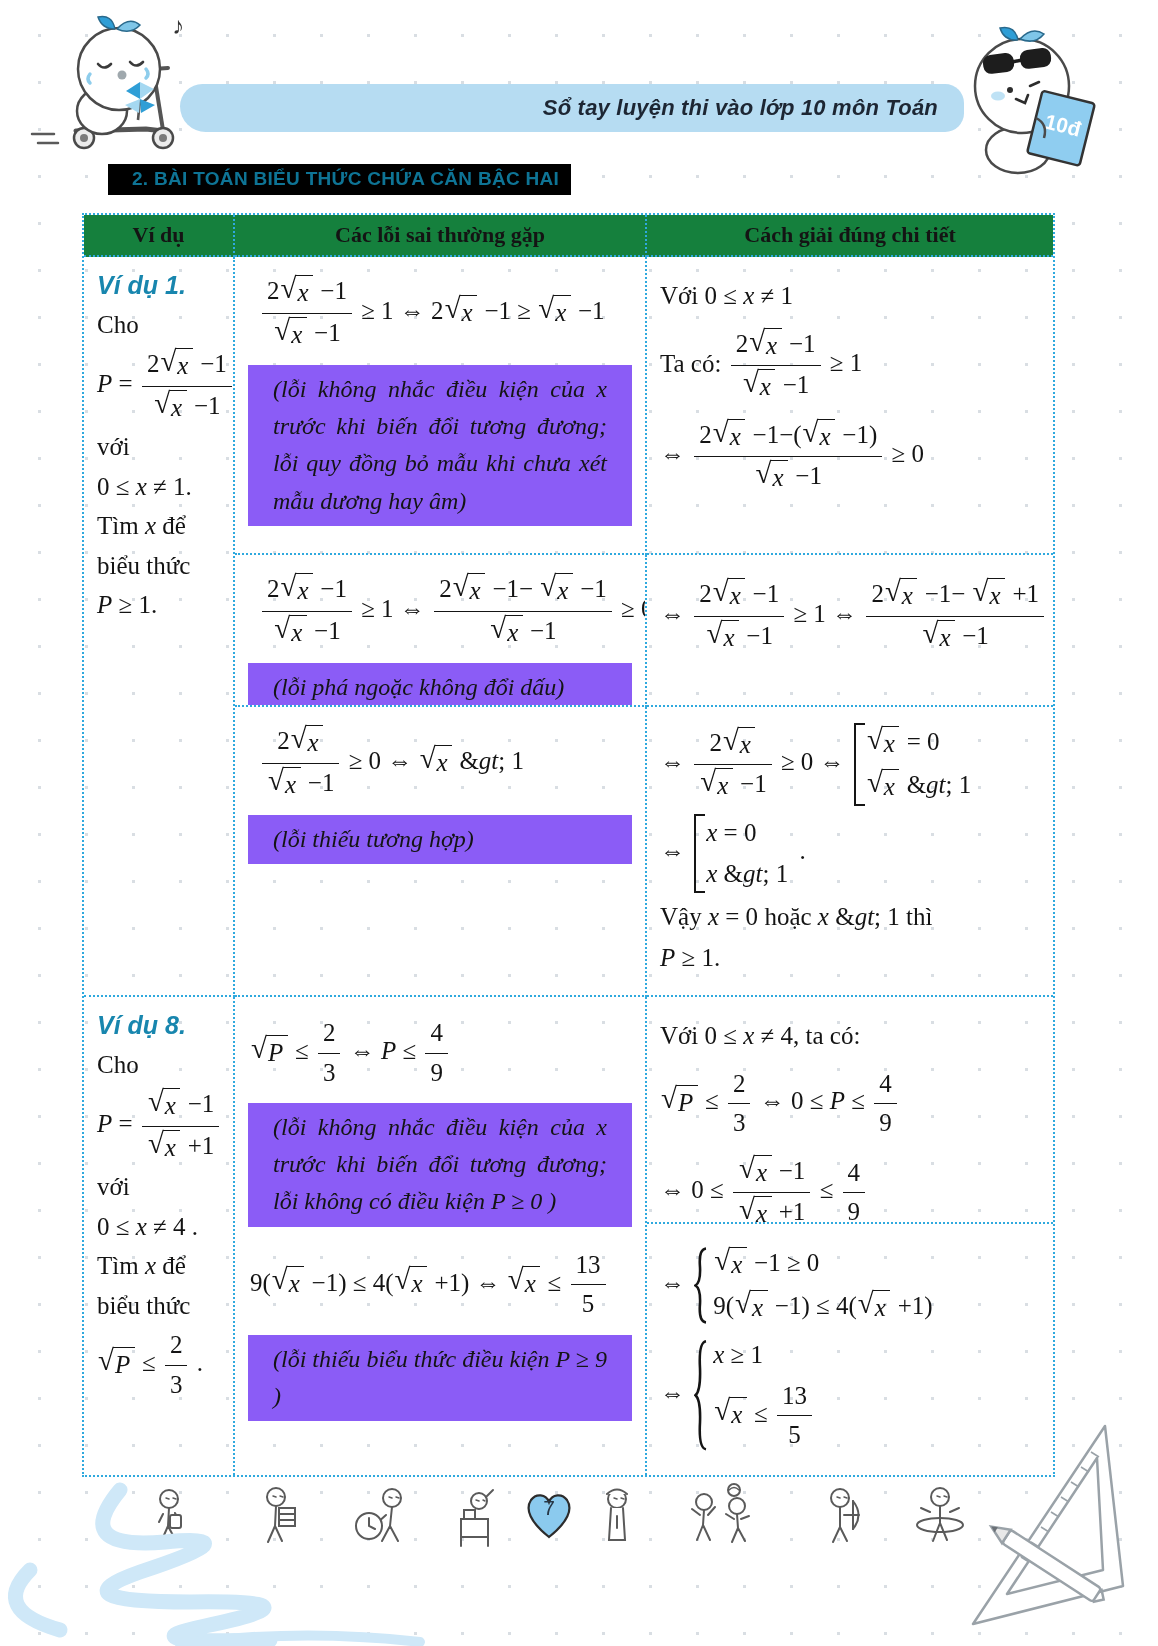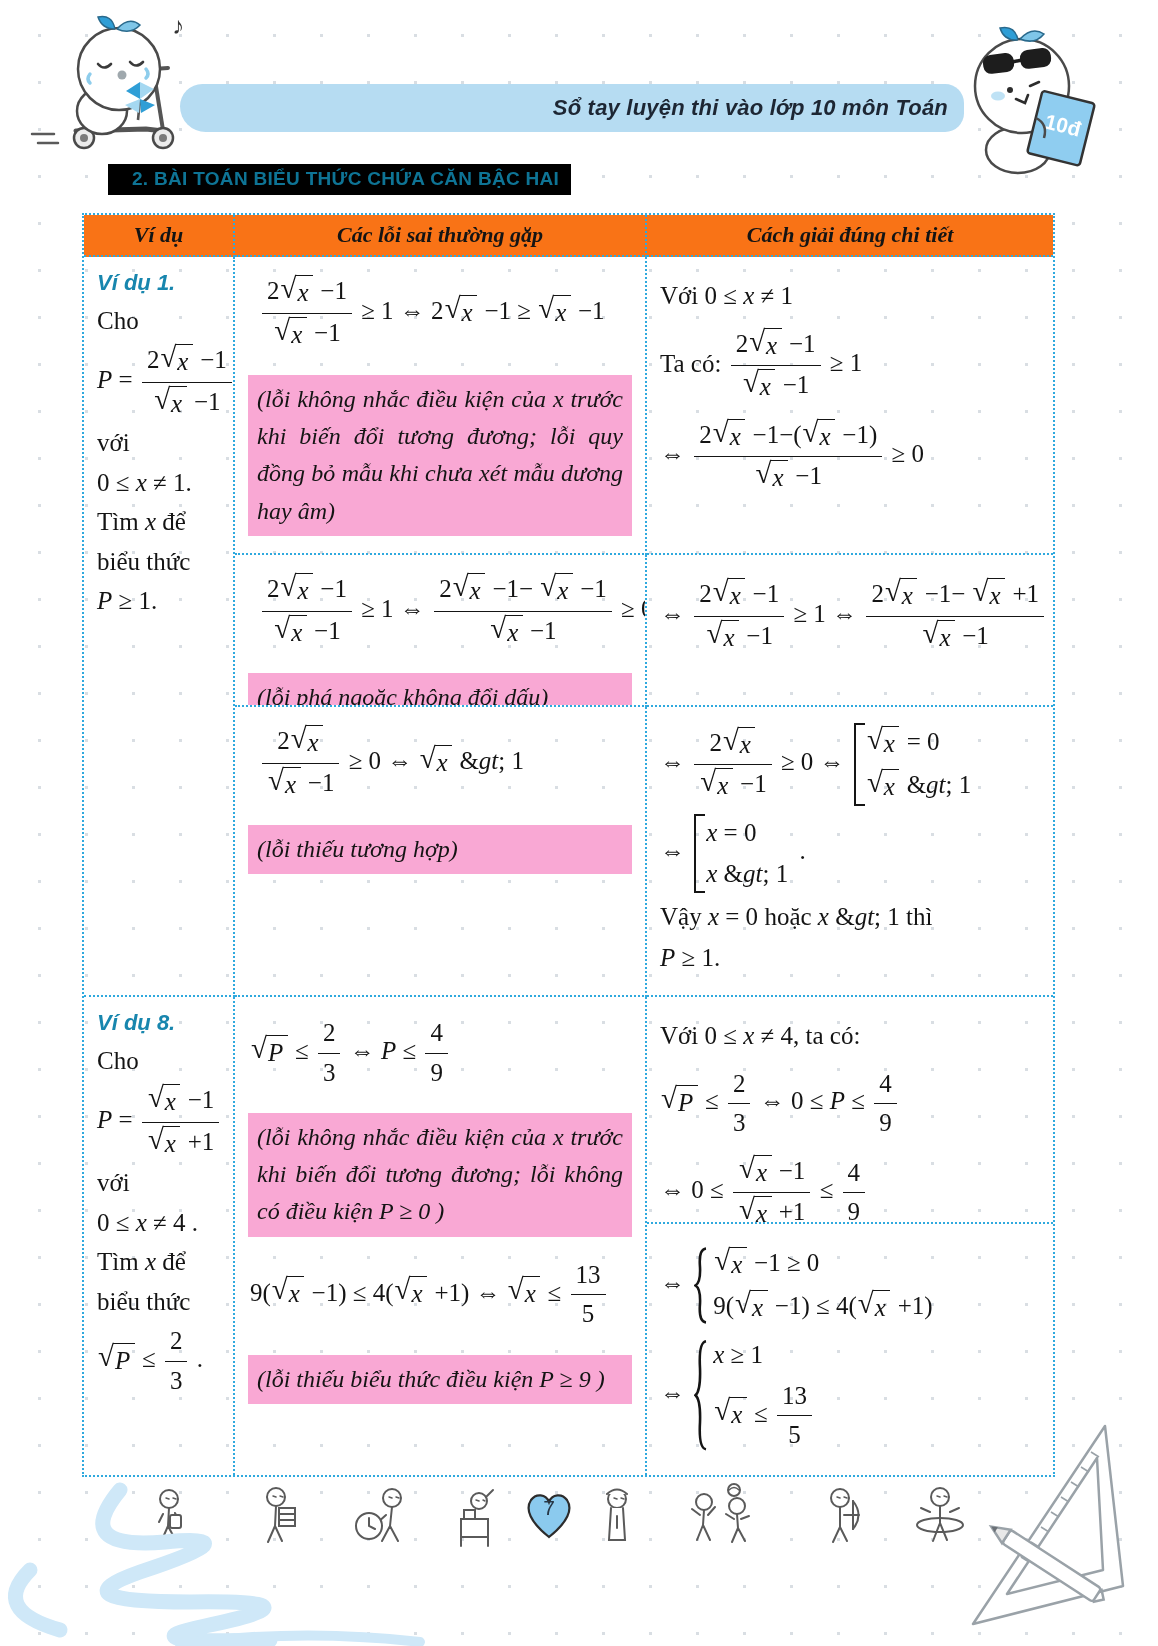--- a/index.html
+++ b/index.html
@@ -6,21 +6,21 @@
   body{
     width:1158px;height:1646px;position:relative;overflow:hidden;background:#ffffff;
     background-image:radial-gradient(circle,#d9dee3 1.7px,transparent 2px);
     background-size:47px 47px;background-position:16px 12px;
     font-family:"Liberation Serif",serif;color:#141414;
   }
   
   .ribbon{
     position:absolute;left:180px;top:84px;width:784px;height:48px;background:#b6dcf2;
     border-radius:26px 22px 22px 30px;display:flex;align-items:center;justify-content:flex-end;
-    padding-right:16px;box-sizing:border-box;
+    padding-right:26px;box-sizing:border-box;
   }
   .ribbon .booktitle{
     font-family:"Liberation Sans",sans-serif;font-weight:bold;font-style:italic;
     font-size:22px;color:#1d2633;letter-spacing:.2px;
   }
   .mascot{position:absolute;}
   .section-title{
     position:absolute;left:108px;top:164px;background:#000000;color:#0e7495;
     font-family:"Liberation Sans",sans-serif;font-weight:bold;font-size:19px;
     padding:4px 12px 5px 24px;letter-spacing:.3px;white-space:nowrap;
@@ -28,37 +28,37 @@
   
   .tbl{
     position:absolute;left:82px;top:213px;width:973px;height:1264px;box-sizing:border-box;
     border:2.5px dotted #2fa9de;display:grid;
     grid-template-columns:151px 412px 1fr;
     grid-template-rows:42px 298px 152px 290px 227px 1fr;
   }
   .cell{padding:8px 13px;box-sizing:border-box;overflow:hidden;font-size:25px;line-height:1.3;}
   .br{border-right:2px dotted #2fa9de;}
   .bb{border-bottom:2px dotted #2fa9de;}
-  .hd{display:flex;align-items:center;justify-content:center;background:#f97316;
-      font-weight:bold;font-size:22px;padding:0;font-style:italic;}
+  .hd{display:flex;align-items:center;justify-content:center;background:#15803d;
+      font-weight:bold;font-size:22px;padding:0;}
   .hd1{grid-area:1/1;} .hd2{grid-area:1/2;} .hd3{grid-area:1/3;text-align:center;}
   .a1{grid-area:2/1/5/2;} .b1{grid-area:2/2;} .c1{grid-area:2/3;}
   .b2{grid-area:3/2;} .c2{grid-area:3/3;}
   .b3{grid-area:4/2;} .c3{grid-area:4/3;}
   .a2{grid-area:5/1/7/2;} .b4{grid-area:5/2/7/3;} .c4{grid-area:5/3;} .c5{grid-area:6/3;}
   .exlabel{
     font-family:"Liberation Sans",sans-serif;font-weight:bold;font-style:italic;
-    color:#1886ae;font-size:22px;margin:4px 0 6px;
+    color:#1886ae;font-size:25px;margin:4px 0 6px;
   }
   .left .ln{margin:7px 0;}
   .ln{margin:15px 0;}
   .tight .ln{margin:8px 0;}
   .note{
-    background:#f9a8d4;font-style:italic;text-align:justify;text-justify:inter-word;
-    padding:6px 9px;line-height:1.55;font-size:24px;margin-top:24px;
+    background:#8b5cf6;font-style:italic;text-align:justify;text-justify:inter-word;
+    padding:6px 25px;line-height:1.55;font-size:24px;margin-top:14px;
   }
   .disp{margin:10px 11px 6px;}
   .b4 .disp{margin:12px 2px 4px;}
   
   .math{white-space:nowrap;}
   .math i{font-style:italic;}
   .fr{display:inline-flex;flex-direction:column;vertical-align:middle;text-align:center;margin:0 3px;}
   .fn{padding:0 5px 3px;border-bottom:1.8px solid #151515;}
   .fd{padding:3px 5px 0;}
   .sq{display:inline-flex;align-items:flex-start;margin:0 1px;}

